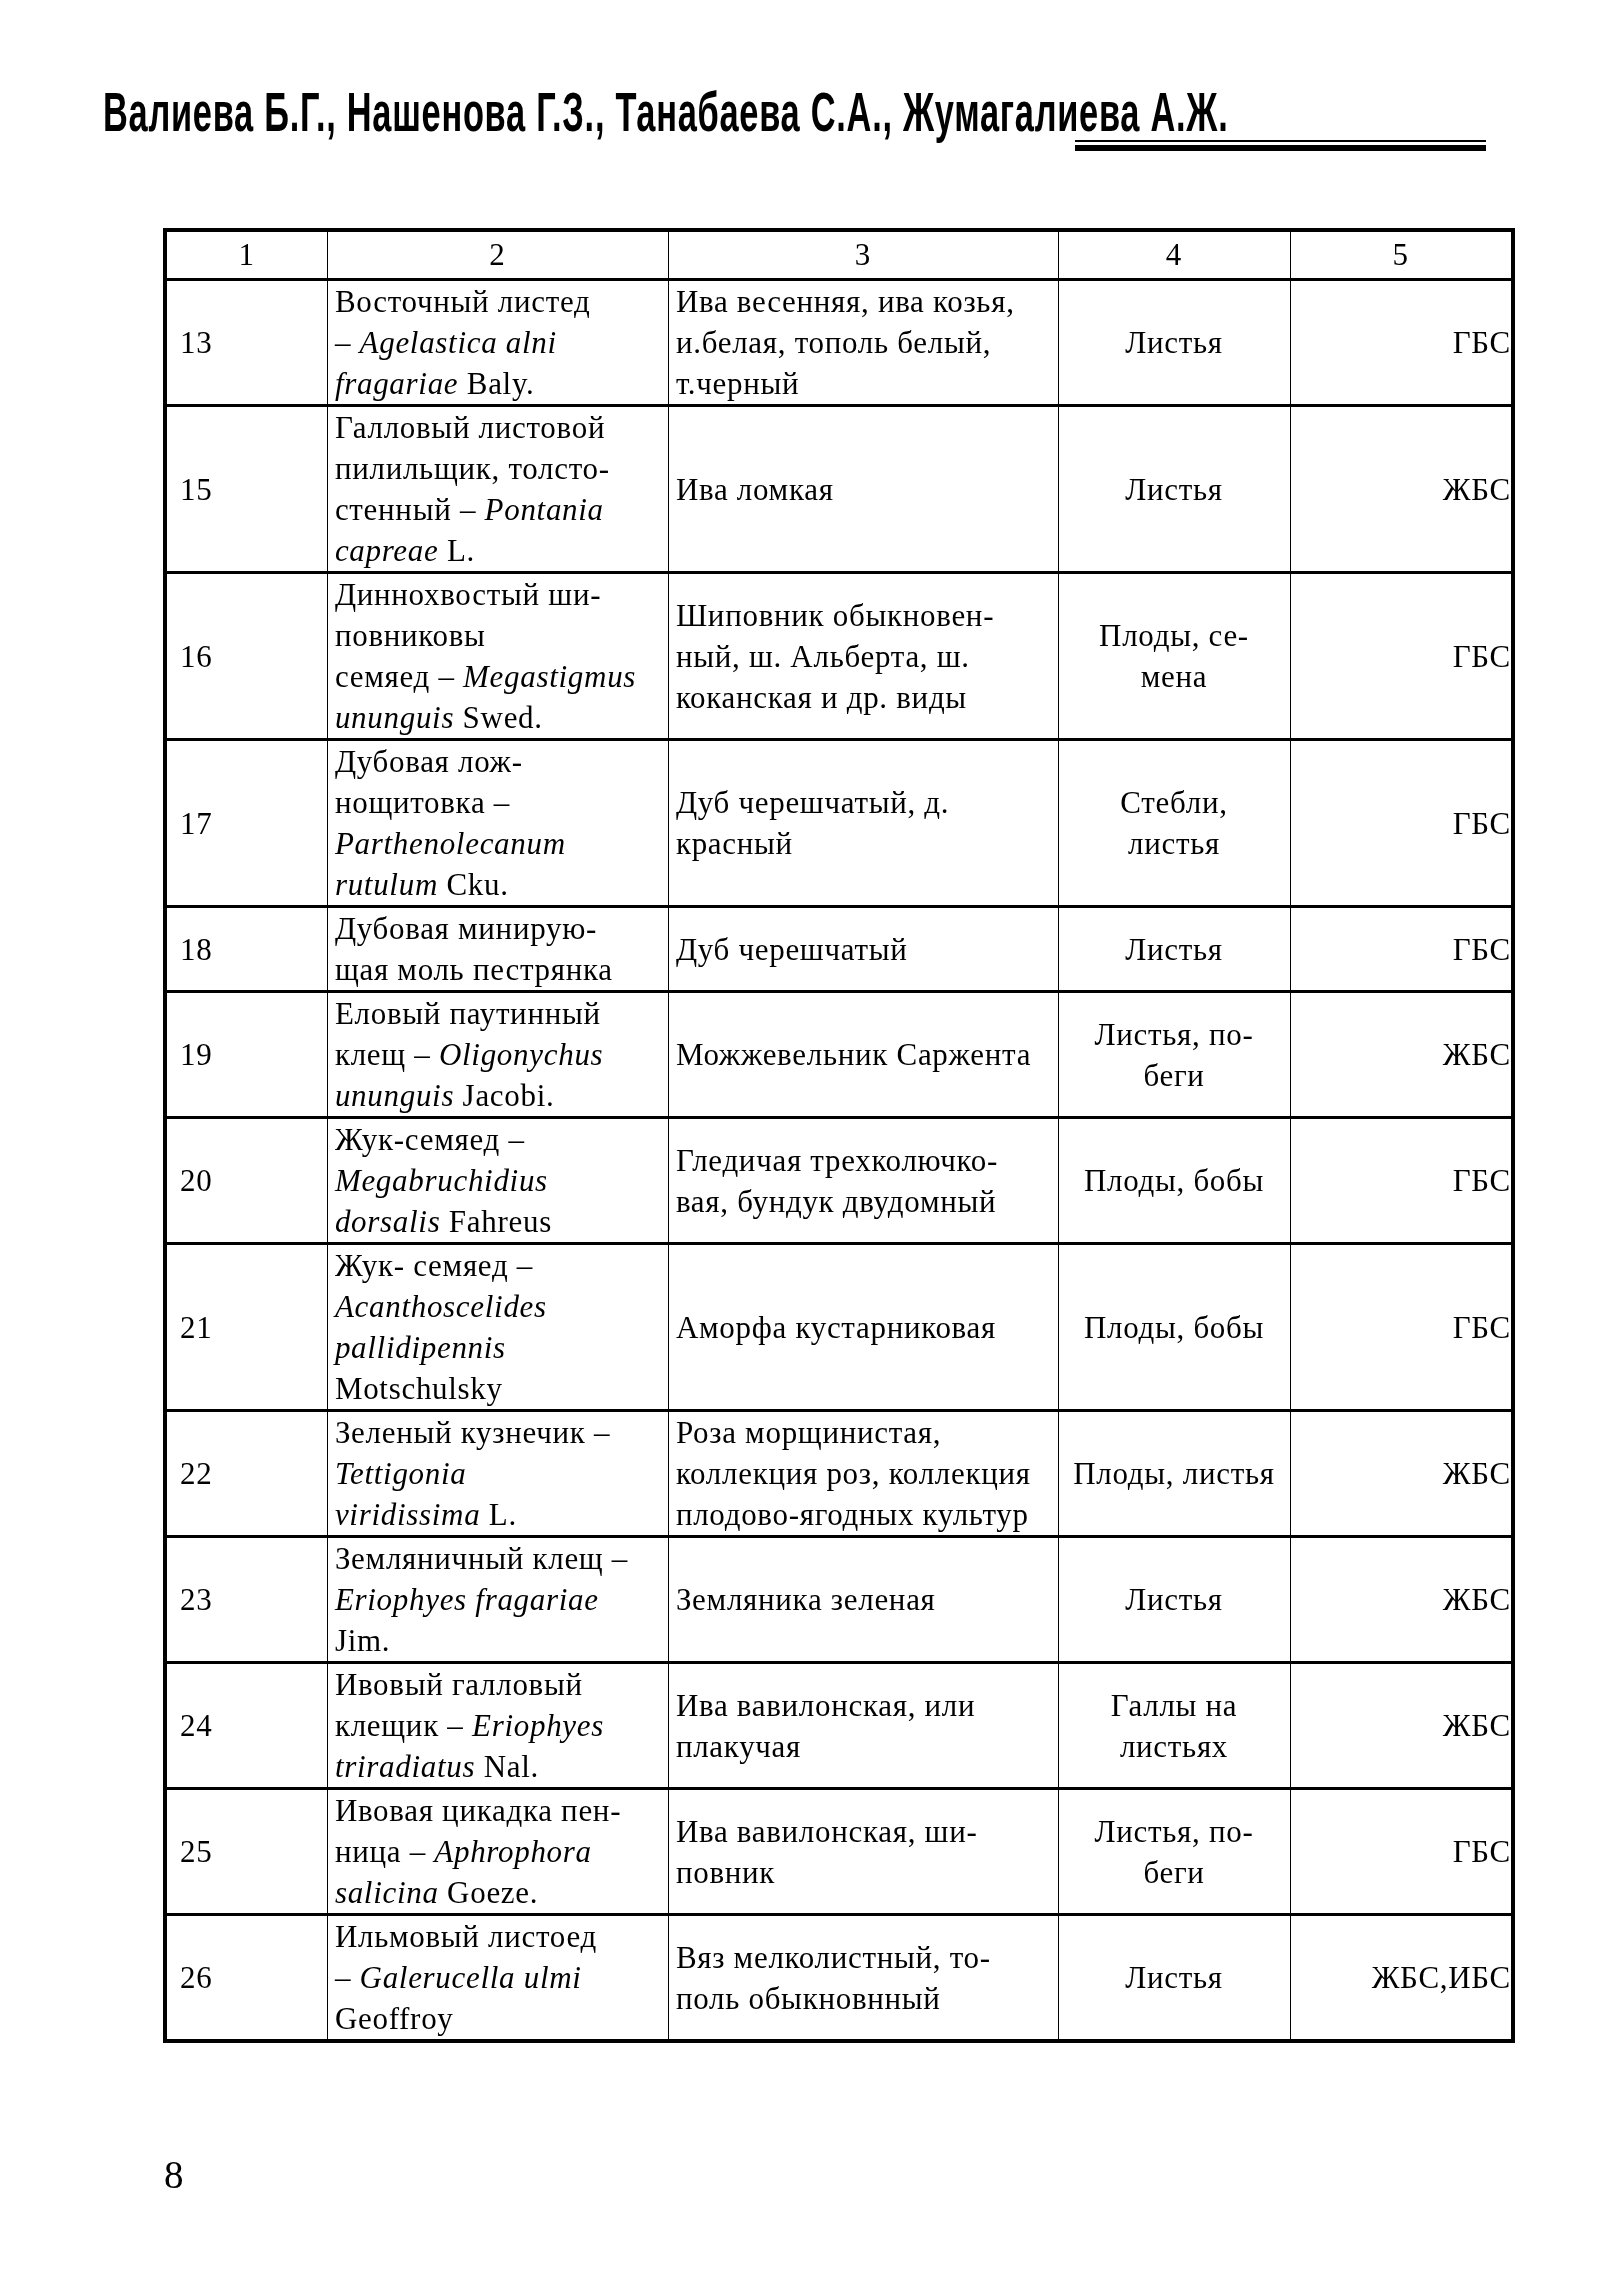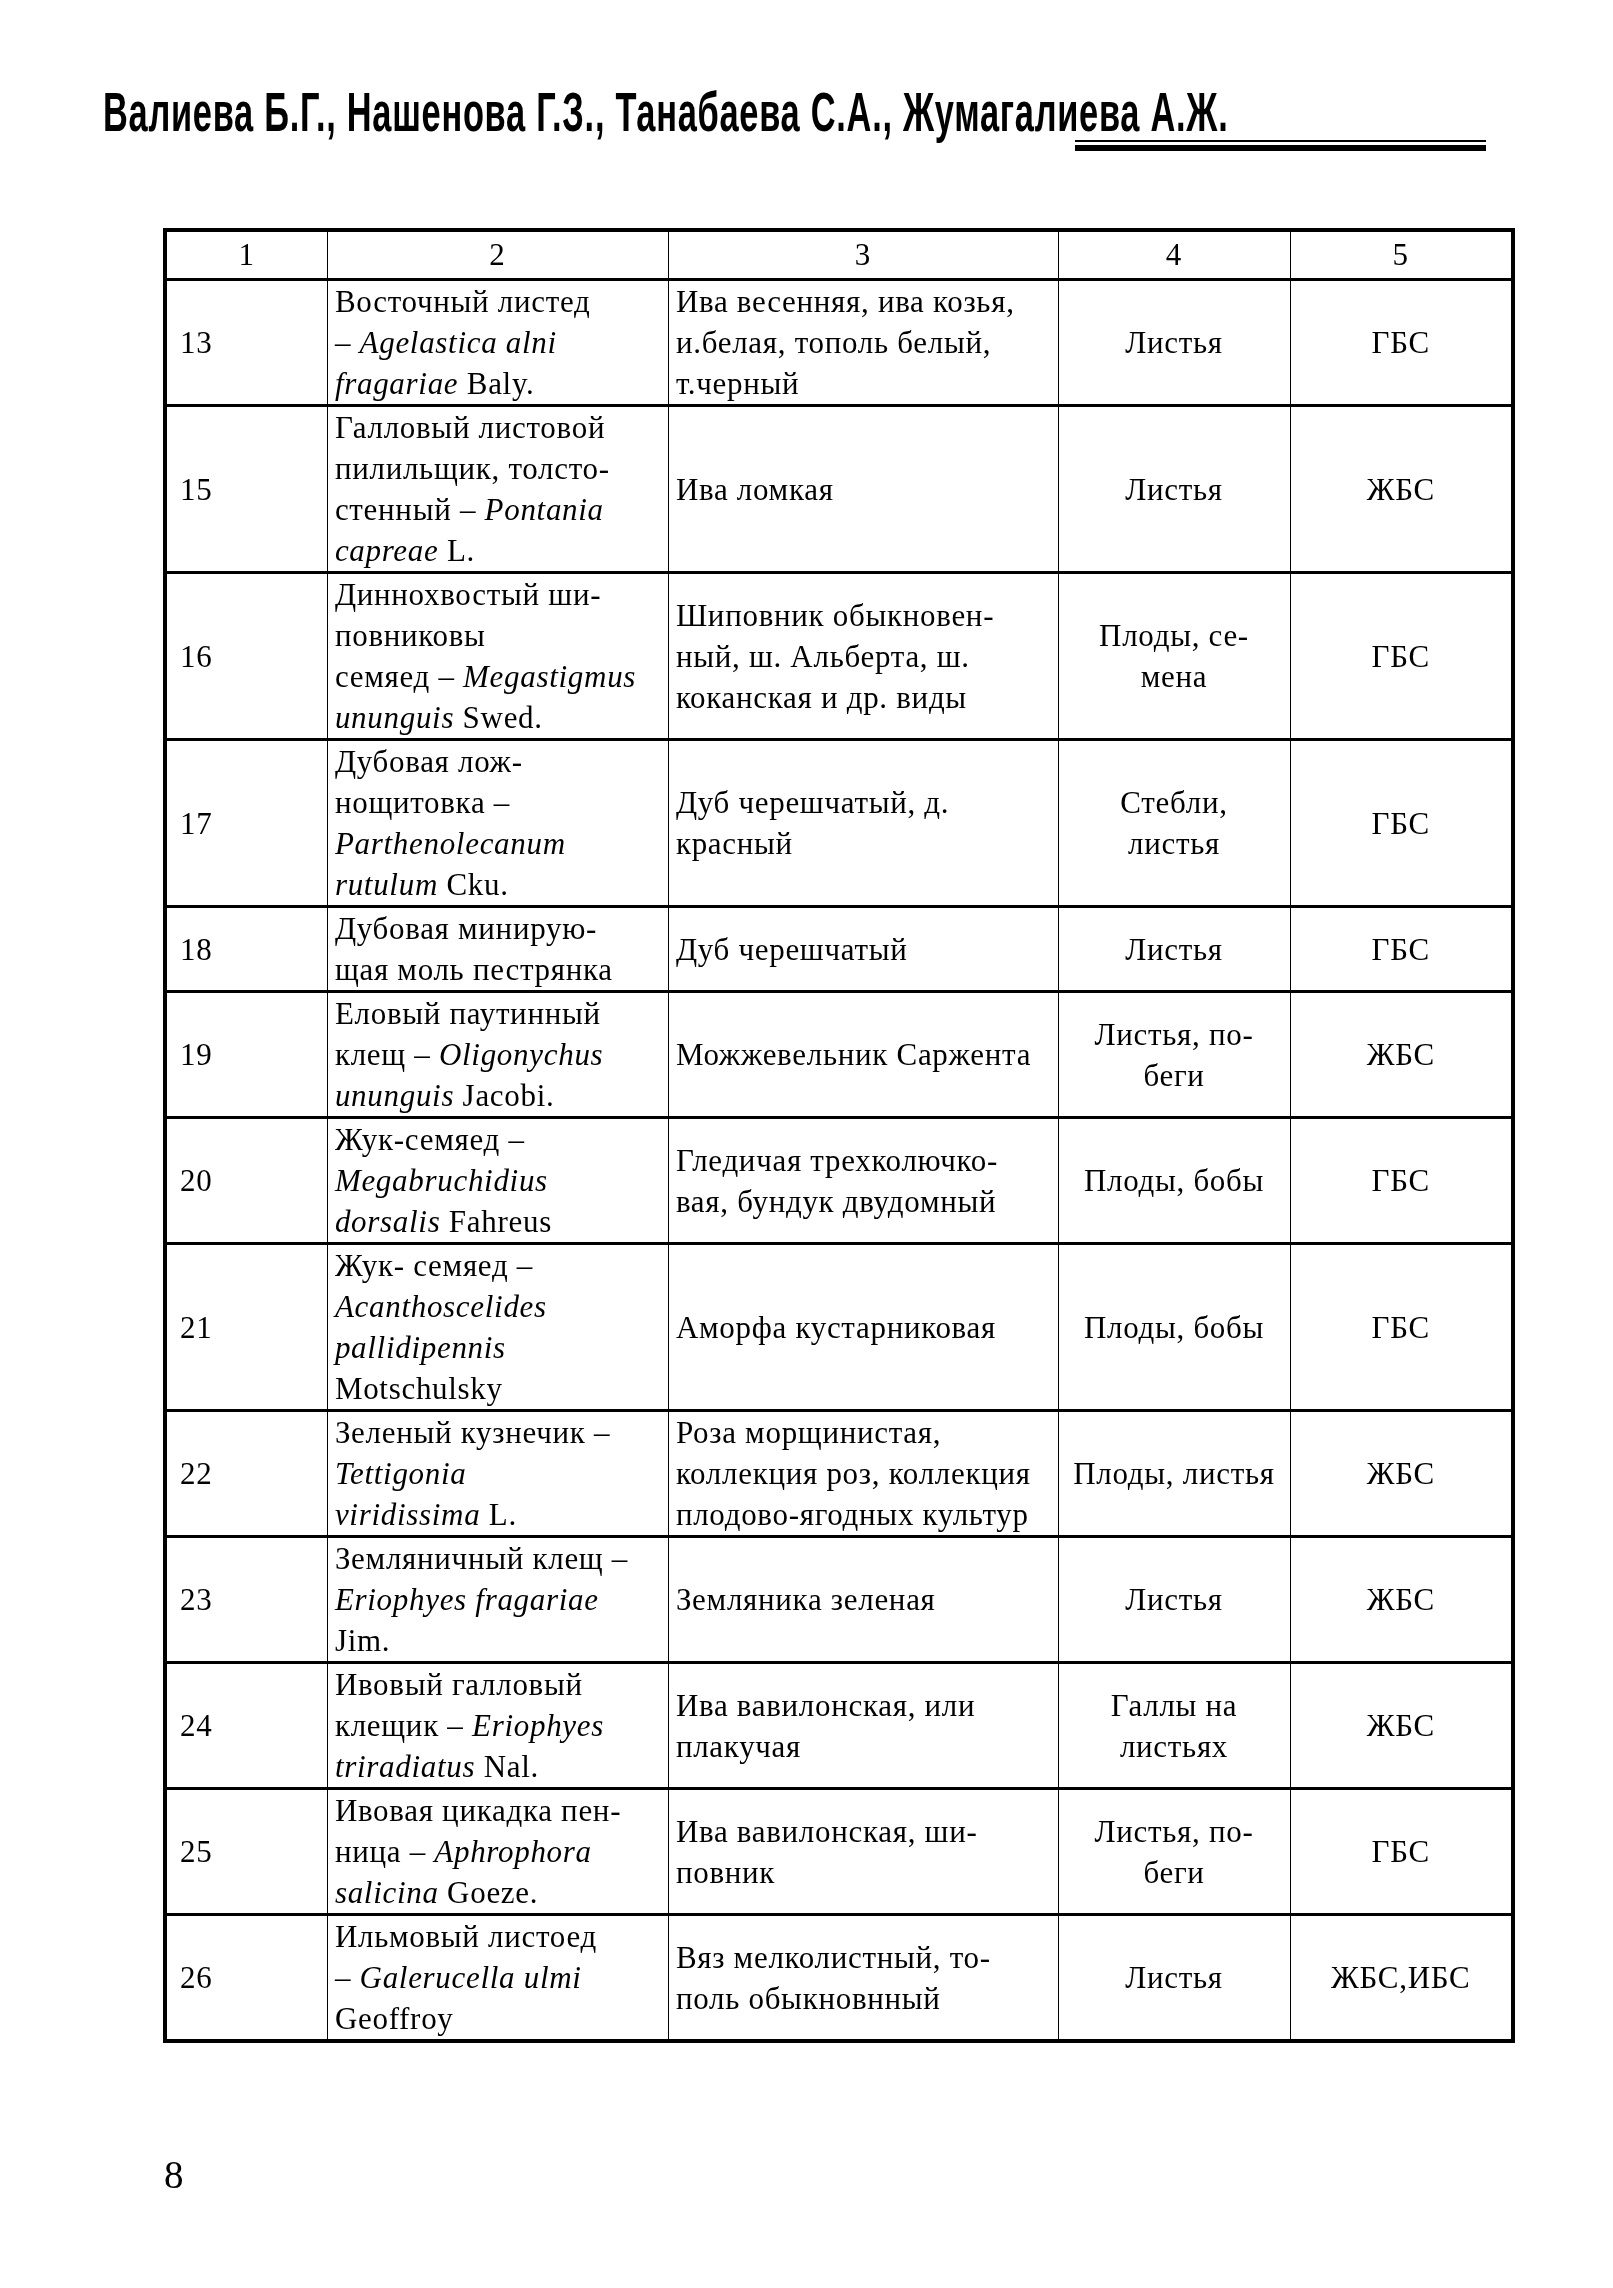--- a/index.html
+++ b/index.html
@@ -28,21 +28,21 @@
     border:1.8px solid #000; border-top-width:3.7px; border-bottom-width:3.7px;
     font-weight:normal; vertical-align:middle; padding:0;
   }
   th { font-size:31px; height:46px; text-align:center; letter-spacing:0.9px; }
   td { font-size:31px; line-height:41px; letter-spacing:0.7px; }
   td .line { white-space:nowrap; }
   td.c-num  { text-align:left; padding-left:13px; }
   td.c-pest { text-align:left; padding-left:7.4px; padding-right:1.8px; }
   td.c-plant{ text-align:left; padding-left:7.4px; padding-right:1.8px; }
   td.c-organ{ text-align:center;margin-left:6px; }
-  td.c-src  { text-align:center; }
+  td.c-src  { text-align:right; }
   td i { font-style:italic; }
   .pagenum {
     position:absolute; left:164px; top:2154px;
     font-size:39px; line-height:1.1;
   }
 </style>
 </head>
 <body>
 
 <div class="page">

